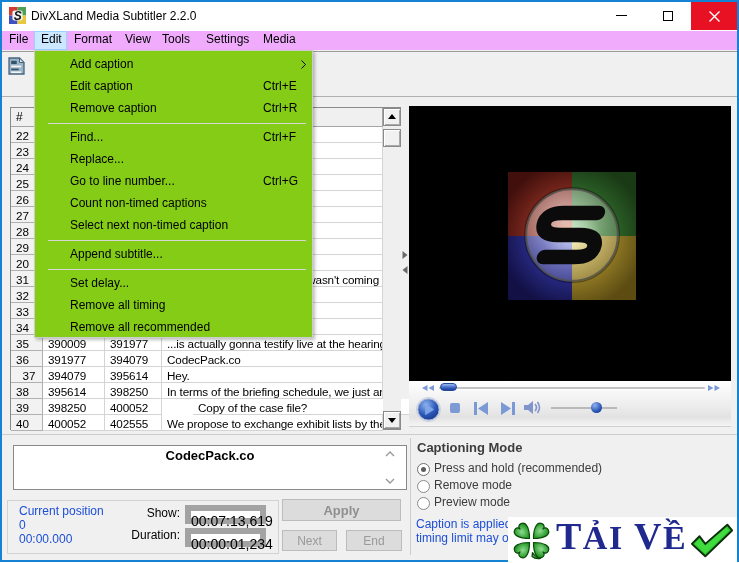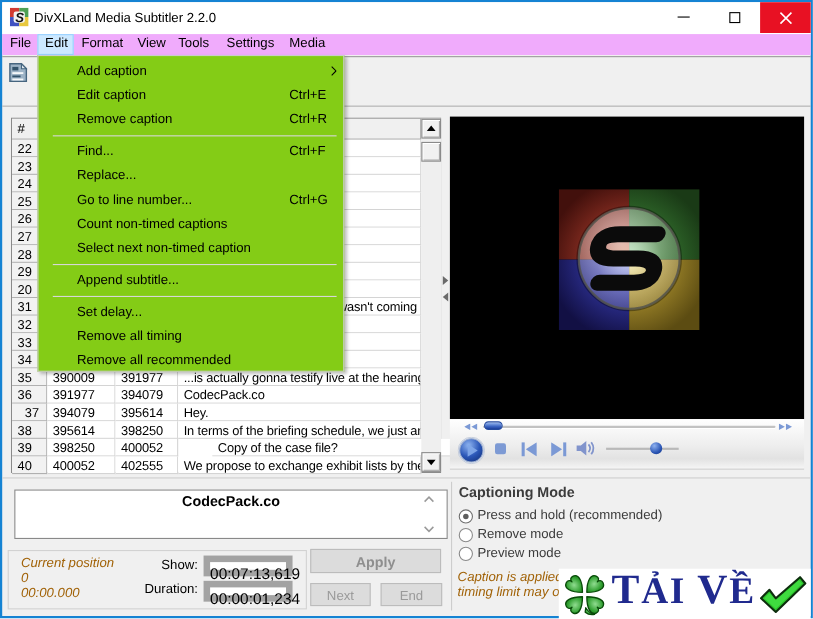--- a/index.html
+++ b/index.html
@@ -31,21 +31,21 @@
 #vsb { position:absolute; left:372px; top:0px; width:18px; height:321px; background:#efefef; }
 .sbtn { position:absolute; left:0; width:18px; height:18px; background:#f1f1f1; border:1px solid #8a8a8a; box-shadow:inset 1px 1px 0 #ffffff, inset -1px -1px 0 #a8a8a8; }
 
 #video { position:absolute; left:407px; top:104px; width:322px; height:275px; background:#000; }
 #controls { position:absolute; left:407px; top:379px; width:322px; height:46px; background:linear-gradient(#ffffff, #ededed 55%, #e2e2e2 80%, #f5f5f5); border-bottom:1px solid #cfcfcf; }
 
 #capbox { position:absolute; left:11px; top:443px; width:394px; height:45px; background:#fff; border:1px solid #898989; }
 #capbox b { display:block; text-align:center; margin-top:2px; font-size:13px; color:#000; }
 
 #timegrp { position:absolute; left:5px; top:498px; width:272px; height:54px; background:#f0f0f0; border:1px solid #d2d2d2; }
-.gray { color:#a16207;font-style:italic; }
+.gray { color:#1d4ed8; }
 .field { position:absolute; background:#fff; border:6px solid #a3a3a3; font-size:14px; color:#000; text-align:center; padding-top:2px; }
 .btn { position:absolute; background:#dcdcdc; border:1px solid #bcbcbc; color:#9a9a9a; text-align:center; }
 
 .radio { position:absolute; width:13px; height:13px; border-radius:50%; background:#fff; border:1px solid #8a8a8a; }
 
 #menu { position:absolute; left:32px; top:47.5px; width:279px; height:288px; background:#84cc16; border:1px solid #cccccc; box-shadow:2px 2px 3px rgba(0,0,0,0.25); }
 .mitem { position:absolute; left:35px; font-size:12px; color:#000; }
 .mshort { position:absolute; left:228px; font-size:12px; color:#000; }
 .msep { position:absolute; left:13px; width:258px; height:1px; background:#d7d7d7; }
 

